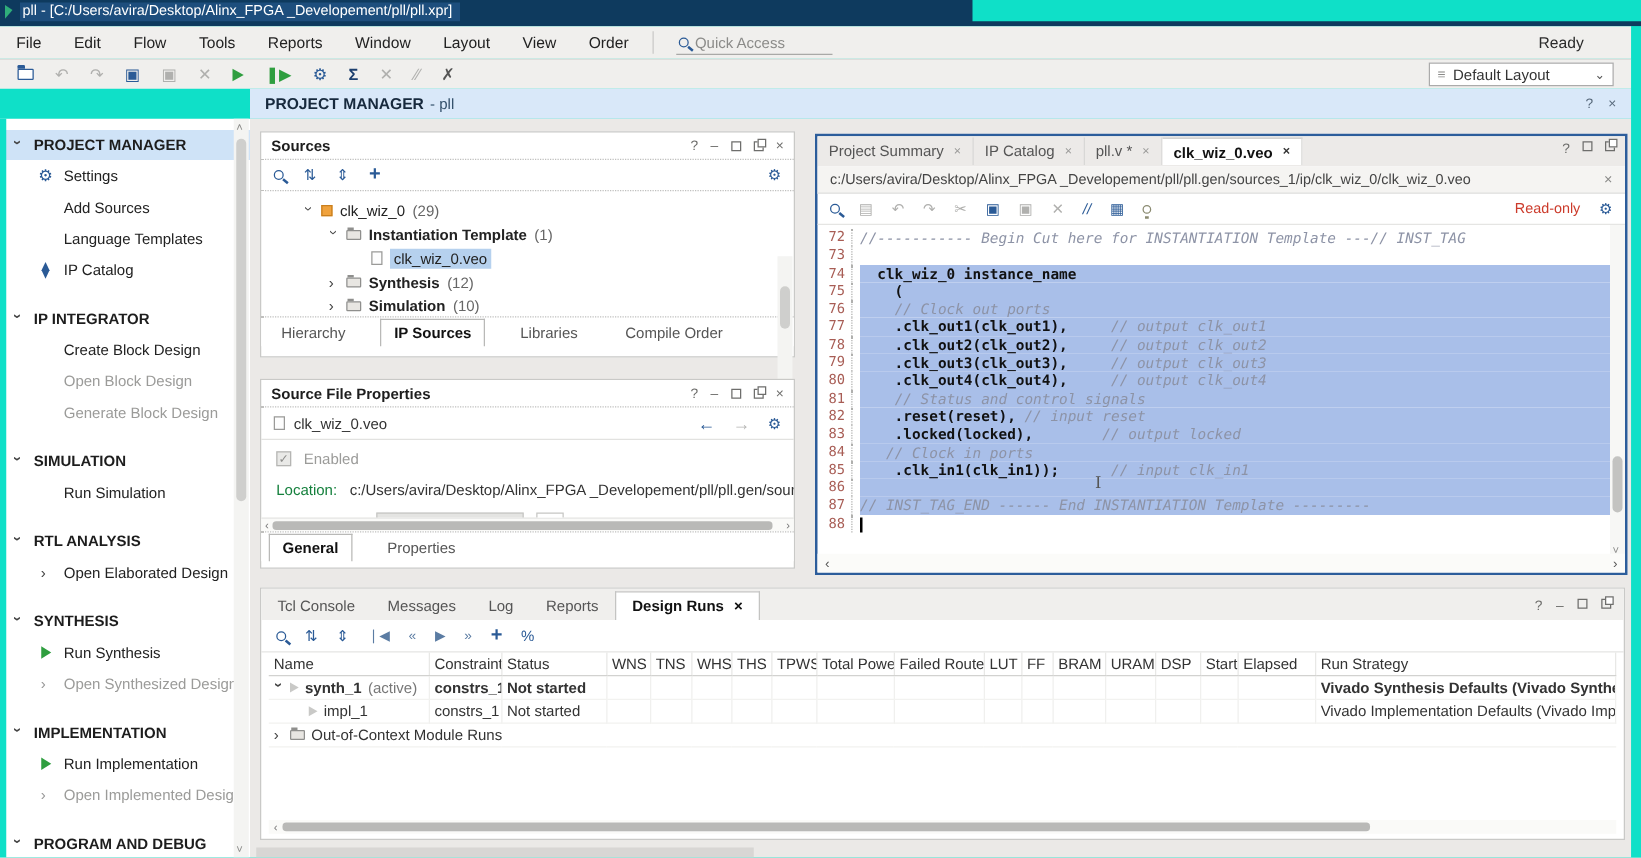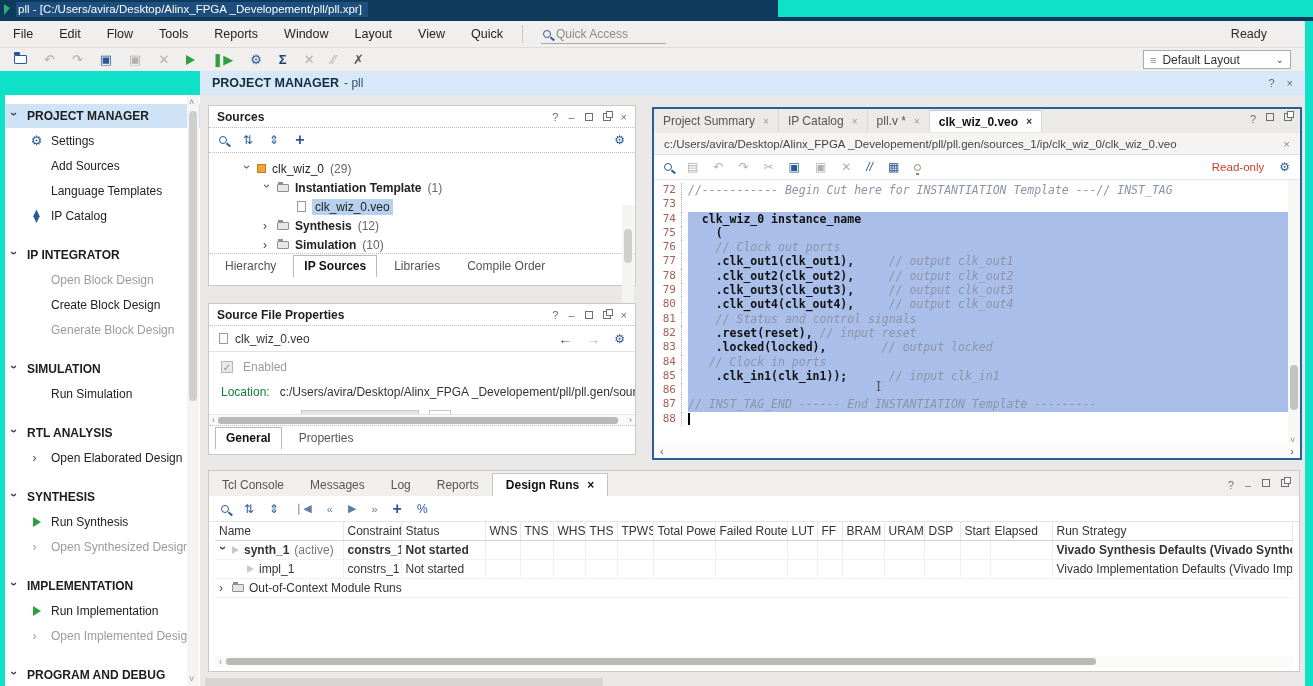--- a/index.html
+++ b/index.html
@@ -86,21 +86,21 @@
   .sq.fl::after { content:""; position:absolute; right:-3px; top:-3px; width:5px; height:5px;
     border:1px solid #6e6e6c; background:#fff; }
   .p-toolbar { height:25px; display:flex; align-items:center; gap:16px; padding:0 10px;
     border-bottom:1px dotted #c0c0be; }
   .mag { display:inline-block; width:8px; height:8px; border:1.6px solid #2a5a96; border-radius:50%; position:relative; }
   .mag::after { content:""; position:absolute; left:6px; top:7px; width:5px; height:1.6px;
     background:#2a5a96; transform:rotate(40deg); }
   .ic-blue { color:#2a5a96; font-size:12px; }
   .ic-gray { color:#b0b0ae; font-size:12px; }
   .plus { color:#2a5a96; font-size:16px; font-weight:bold; line-height:12px; }
-  .p-tabs { height:24px; display:flex; align-items:flex-end; gap:7px; padding:0 6px;
+  .p-tabs { height:24px; display:flex; align-items:flex-end; gap:18px; padding:0 6px;
     border-top:1px dotted #c0c0be; background:#fff; }
   .p-tab { padding:3px 10px 4px; color:#555; font-size:12px; }
   .p-tab.act { border:1px solid #b9b9b7; border-bottom:none; font-weight:bold; color:#111; background:#fff; }
 
   
   #sources { left:208px; top:105px; width:428px; height:181px; }
   .tree { padding-top:6px; height:100px; position:relative; }
   .t-row { height:19px; display:flex; align-items:center; gap:6px; font-size:12px; color:#222; }
   .t-count { color:#666; }
   .ip-sq { display:inline-block; width:9px; height:9px; background:#f0a23c; border:1px solid #c97f1e; }
@@ -202,21 +202,21 @@
 
 <div class="abs" id="menubar">
   <span class="menu-item">File</span>
   <span class="menu-item">Edit</span>
   <span class="menu-item">Flow</span>
   <span class="menu-item">Tools</span>
   <span class="menu-item">Reports</span>
   <span class="menu-item">Window</span>
   <span class="menu-item">Layout</span>
   <span class="menu-item">View</span>
-  <span class="menu-item">Quick</span>
+  <span class="menu-item">Order</span>
   <span class="menu-sep"></span>
   <span id="quick-access">
     <span class="mag"></span>
     <span>Quick Access</span>
   </span>
   <span id="ready-status">Ready</span>
 </div>
 
 <div class="abs" id="toolbar">
   <span class="folder-sh"></span>
@@ -267,27 +267,27 @@
   </div>
   <div class="fn-item">
     <span class="sp gear-blue">⧫</span>
     <span>IP Catalog</span>
   </div>
   <div class="fn-gap"></div>
   <div class="fn-sec">
     <span class="chev">›</span>
     <span>IP INTEGRATOR</span>
   </div>
+  <div class="fn-item">
+    <span class="sp"></span>
+      <span>Create Block Design</span>
+  </div>
   <div class="fn-item dis">
     <span class="sp"></span>
       <span>Open Block Design</span>
-  </div>
-  <div class="fn-item">
-    <span class="sp"></span>
-      <span>Create Block Design</span>
   </div>
   <div class="fn-item dis">
     <span class="sp"></span>
       <span>Generate Block Design</span>
   </div>
   <div class="fn-gap"></div>
   <div class="fn-sec">
     <span class="chev">›</span>
     <span>SIMULATION</span>
   </div>

